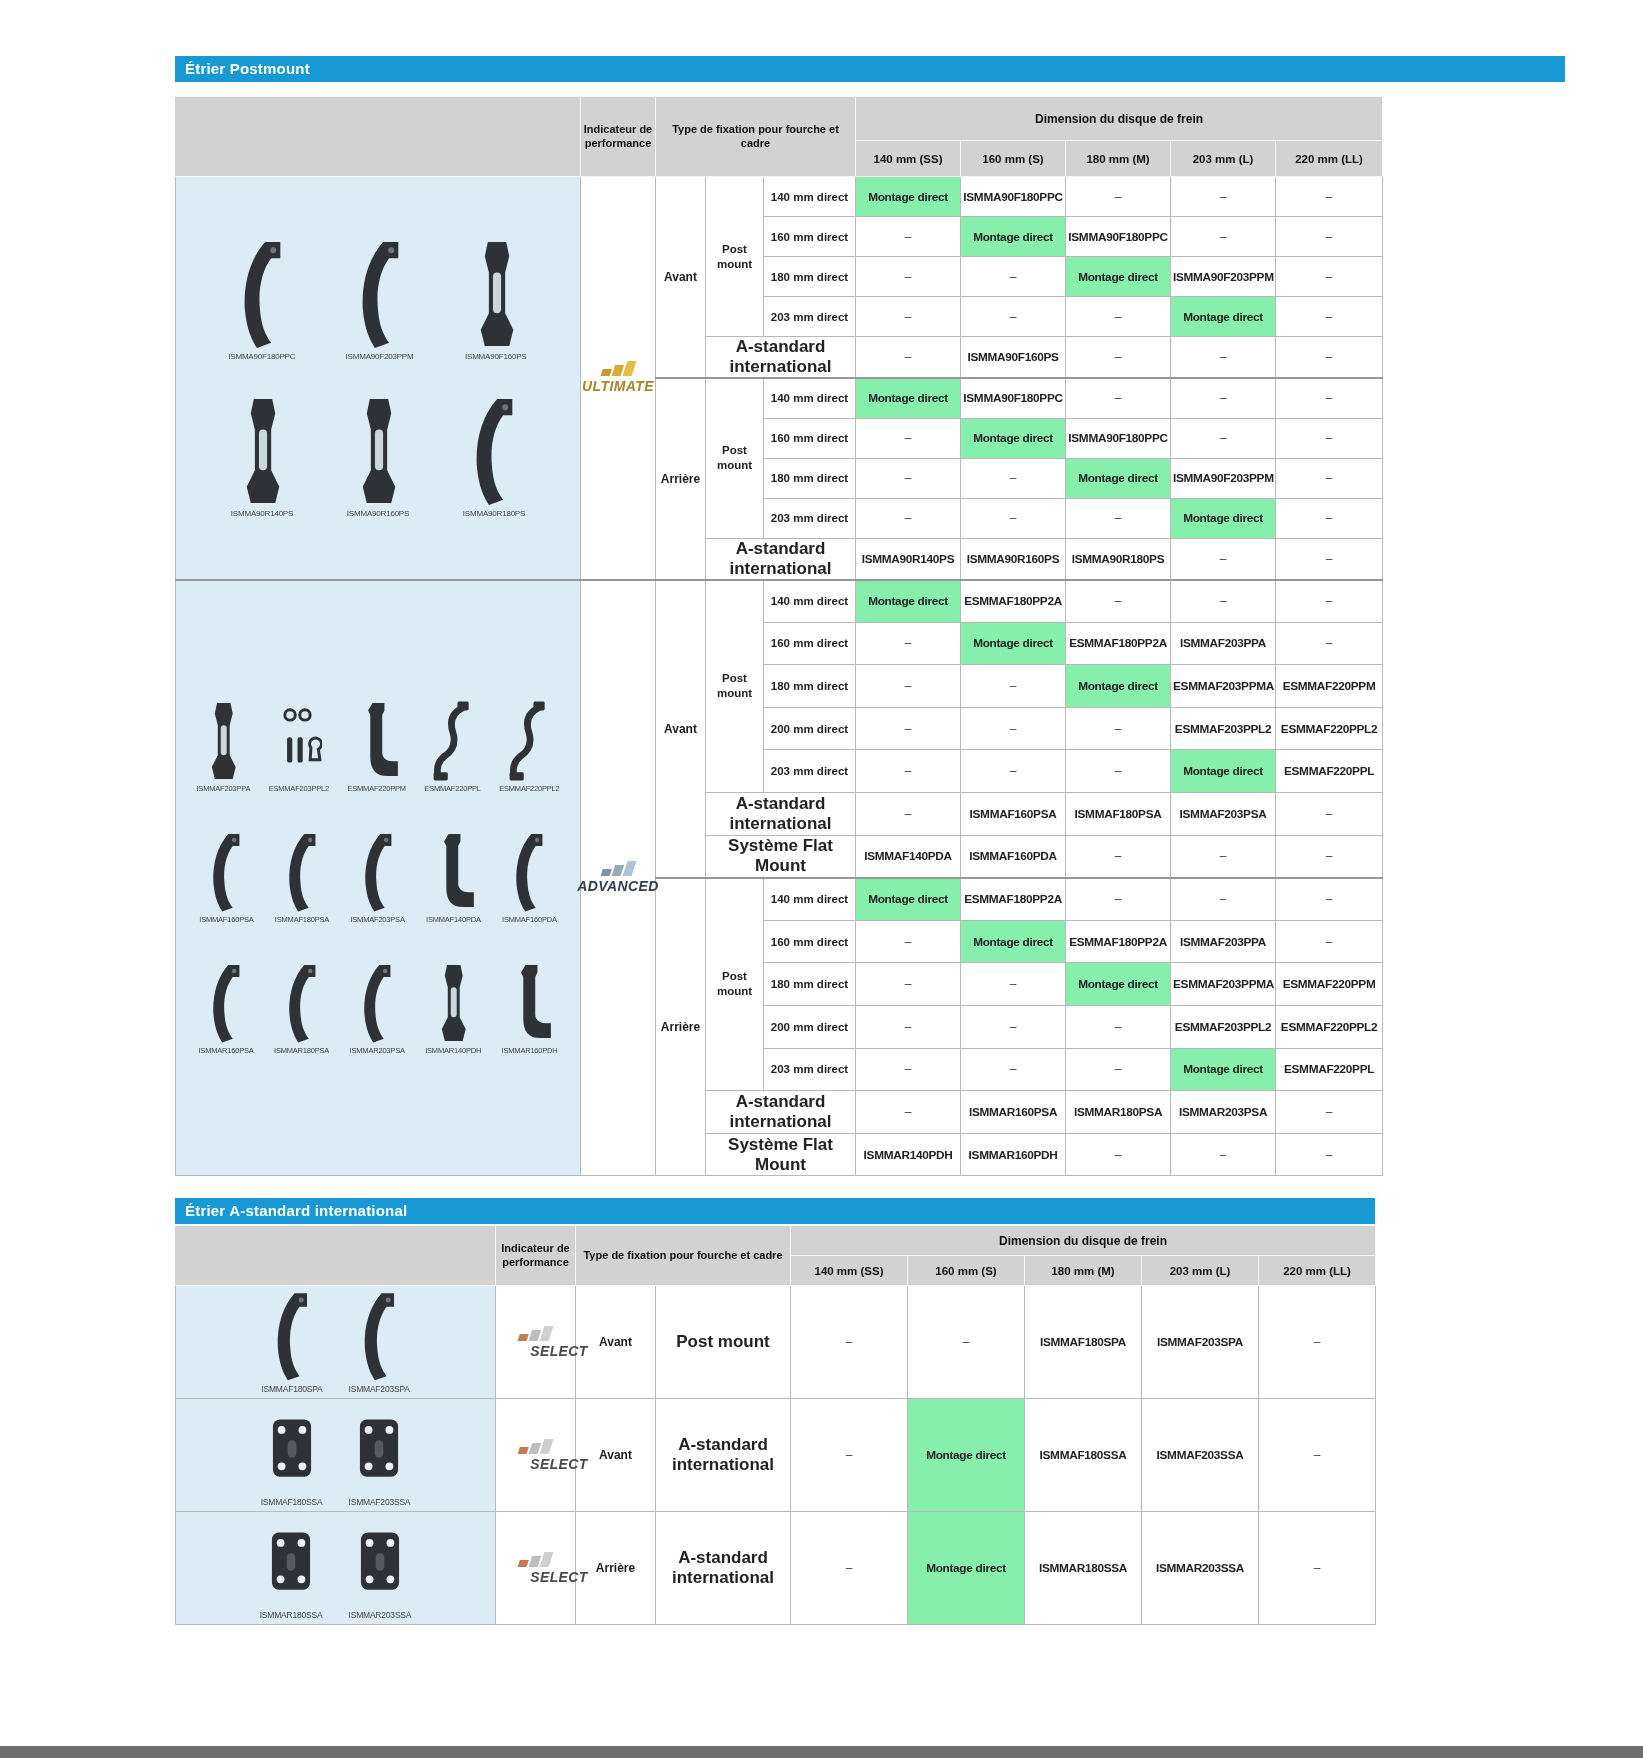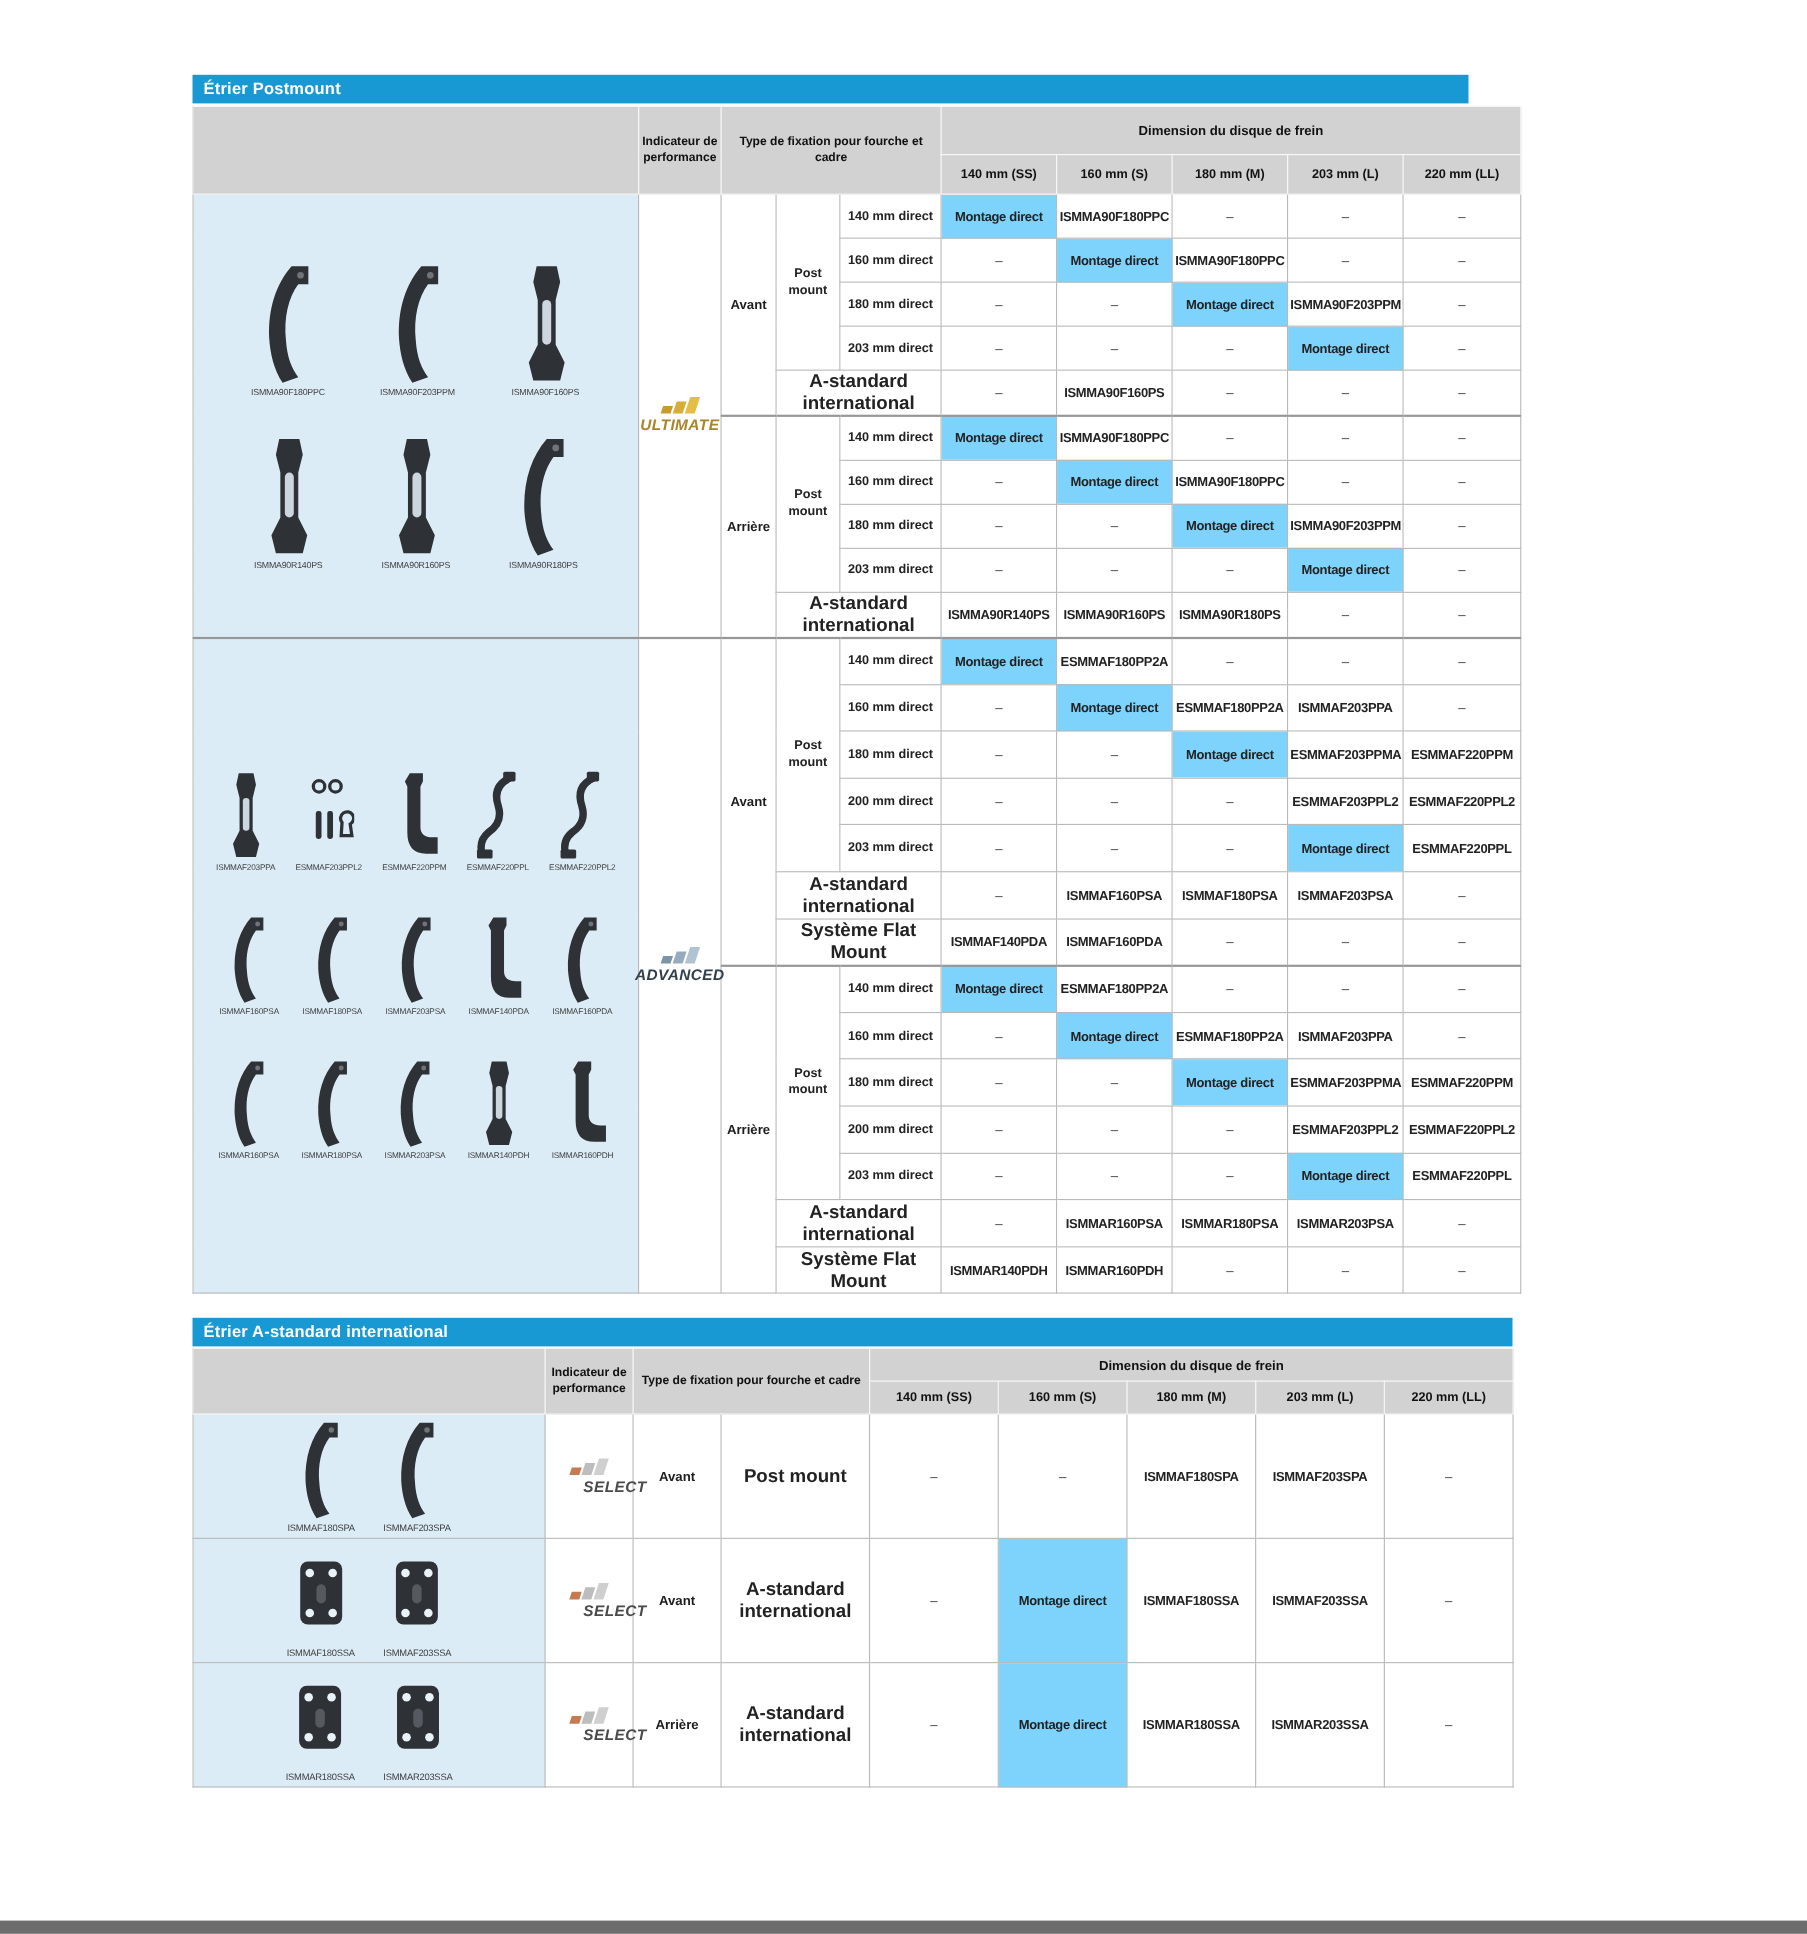--- a/index.html
+++ b/index.html
@@ -5,21 +5,21 @@
   html,body{margin:0;padding:0;}
   body{
     width:1643px;height:1758px;position:relative;background:#ffffff;
     font-family:"Liberation Sans", sans-serif;color:#222;
   }
   .banner{
     position:absolute;height:26px;line-height:26px;background:#1899d4;color:#fff;
     font-size:15px;font-weight:700;padding-left:10px;box-sizing:border-box;
     letter-spacing:.2px;
   }
-  .banner1{top:68px;left:175px;width:1160px;}
+  .banner1{top:56px;left:175px;width:1390px;}
   .banner2{top:1198px;left:175px;width:1200px;}
   table.tbl{border-collapse:collapse;table-layout:fixed;position:absolute;background:#fff;}
   #tbl1{top:96px;left:175px;width:1207px;}
   #tbl2{top:1225px;left:175px;width:1200px;}
   .tbl td{border:1px solid #b9b9b9;text-align:center;vertical-align:middle;padding:0 2px;box-sizing:border-box;}
   .tbl thead td{background:#d2d2d2;border:1px solid #f7f7f7;color:#111;}
   .tbl thead td.hgroup{font-size:12px;font-weight:700;}
   .tbl thead td.hsize{font-size:11.5px;font-weight:700;}
   .tbl thead td.hlabel{font-size:11px;font-weight:700;line-height:1.25;}
   .tbl thead td.hempty{border-left:1px solid #d2d2d2;}
@@ -27,21 +27,21 @@
   #tbl2 tr.hr1{height:30px;} #tbl2 tr.hr2{height:30px;}
   tbody.b1 tr{height:40px;}
   tbody.b2 tr{height:42.6px;}
   #tbl2 tbody tr{height:113px;}
   .imgcell{background:#dcecf6;vertical-align:middle;}
   .poscell{font-size:12px;font-weight:700;color:#1d1d1d;}
   .mountcell{font-size:11.5px;font-weight:700;line-height:1.3;color:#222;}
   .sizecell{font-size:11.5px;font-weight:700;color:#222;}
   .wlabel{font-size:17px;font-weight:700;color:#222;}
   .cell{font-size:11.8px;font-weight:700;color:#222;letter-spacing:-0.3px;background:#fff;}
-  .cell.hl{background:#7dd3fc;}
+  .cell.hl{background:#86efac;}
   .cell.dash{font-weight:400;color:#3c3c3c;letter-spacing:0;font-size:12px;}
   tr.msep td{border-top:2px solid #979797;}
   tbody.sepblock tr:first-child td{border-top:2px solid #979797;}
   
   .figgrid{display:flex;flex-direction:column;justify-content:center;align-items:stretch;}
   .g1{gap:34px;} .g2{gap:38px;}
   .figrow{display:flex;justify-content:space-evenly;align-items:flex-end;}
   .fig{display:flex;flex-direction:column;align-items:center;gap:2px;}
   .g1 svg{width:64px;height:112px;}
   .g2 svg{width:46px;height:82px;}

